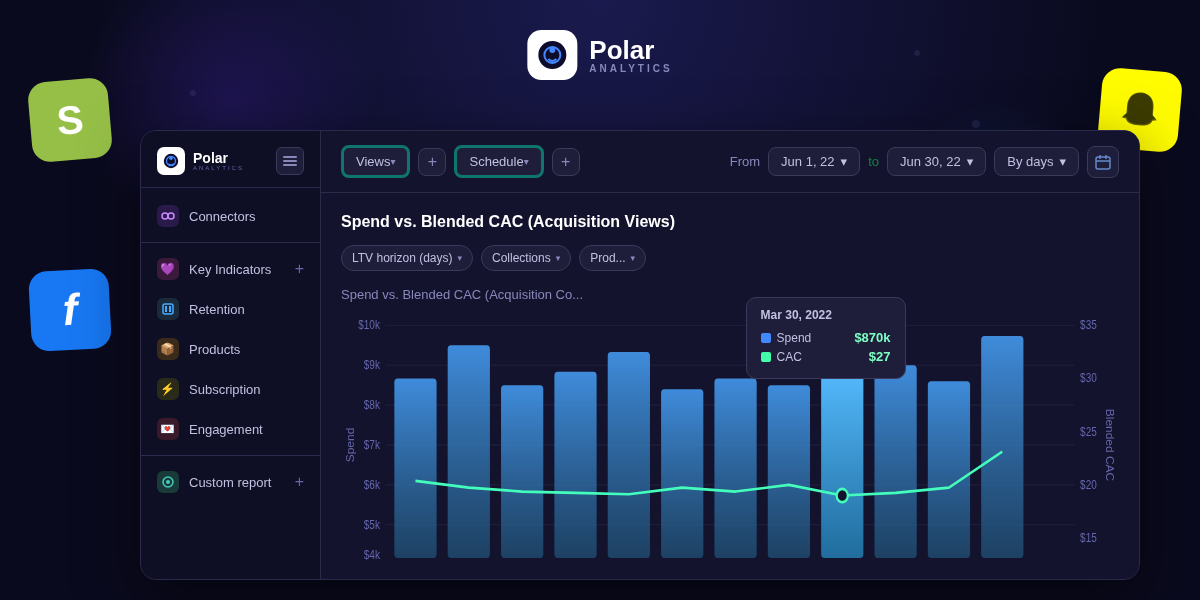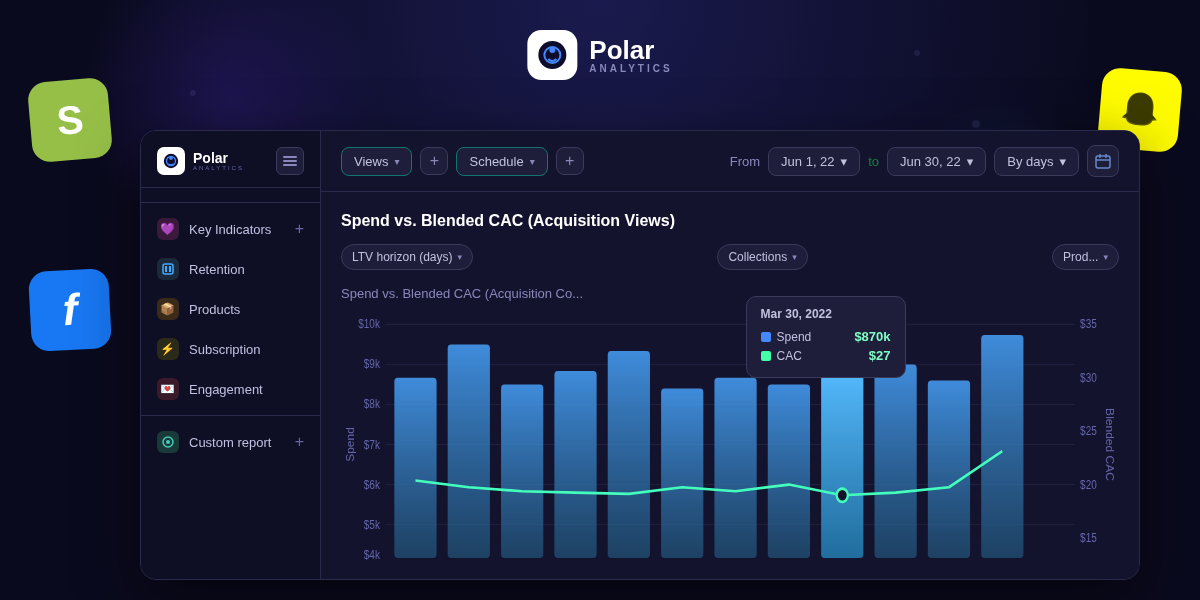--- a/index.html
+++ b/index.html
@@ -205,24 +205,24 @@
       display: flex;
       align-items: center;
       gap: 8px;
       padding: 14px 20px;
       border-bottom: 1px solid #2a2a4a;
       background: #13132e;
     }
     .toolbar-btn {
       display: flex;
       align-items: center;
-      gap: 6px;
+      gap: 0;
       padding: 6px 12px;
       background: #1e1e3a;
-      border: 1px solid #0f766e;
+      border: 3px solid #0f766e;
       border-radius: 8px;
       color: #c0c0e0;
       font-size: 13px;
       cursor: pointer;
     }
     .toolbar-btn .arrow { font-size: 10px; color: #8888bb; }
     .toolbar-add {
       width: 28px; height: 28px;
       background: #1e1e3a;
       border: 1px solid #3a3a5a;
@@ -280,23 +280,22 @@
     .chart-title {
       font-size: 16px;
       font-weight: 600;
       color: white;
       margin-bottom: 14px;
     }
 
     
     .filter-pills {
       display: flex;
-      gap: 24px;
+      gap: 8px;
       margin-bottom: 16px;
-      justify-content: space-between;
     }
     .pill {
       display: flex;
       align-items: center;
       gap: 5px;
       padding: 5px 10px;
       background: #1e1e3a;
       border: 1px solid #3a3a5a;
       border-radius: 20px;
       color: #c0c0e0;
@@ -434,20 +433,30 @@
         <svg width="14" height="10" viewBox="0 0 14 10">
           <rect y="0" width="14" height="2" rx="1" fill="#8888bb"></rect>
           <rect y="4" width="14" height="2" rx="1" fill="#8888bb"></rect>
           <rect y="8" width="14" height="2" rx="1" fill="#8888bb"></rect>
         </svg>
       </div>
     </div>
 
     <div class="sidebar-nav">
 
+      <div class="nav-item connectors">
+        <div class="nav-icon">
+          <svg width="14" height="14" viewBox="0 0 14 14" fill="none">
+            <circle cx="4" cy="7" r="3" fill="none" stroke="#cc88ff" stroke-width="1.5"></circle>
+            <circle cx="10" cy="7" r="3" fill="none" stroke="#cc88ff" stroke-width="1.5"></circle>
+            <line x1="7" y1="7" x2="7" y2="7" stroke="#cc88ff" stroke-width="1.5"></line>
+          </svg>
+        </div>
+        <span class="nav-label">Connectors</span>
+      </div>
 
       <div class="nav-divider"></div>
 
       <div class="nav-item key-indicators">
         <div class="nav-icon">
           <span style="font-size:12px;">💜</span>
         </div>
         <span class="nav-label">Key Indicators</span>
         <span class="nav-add">+</span>
       </div>

